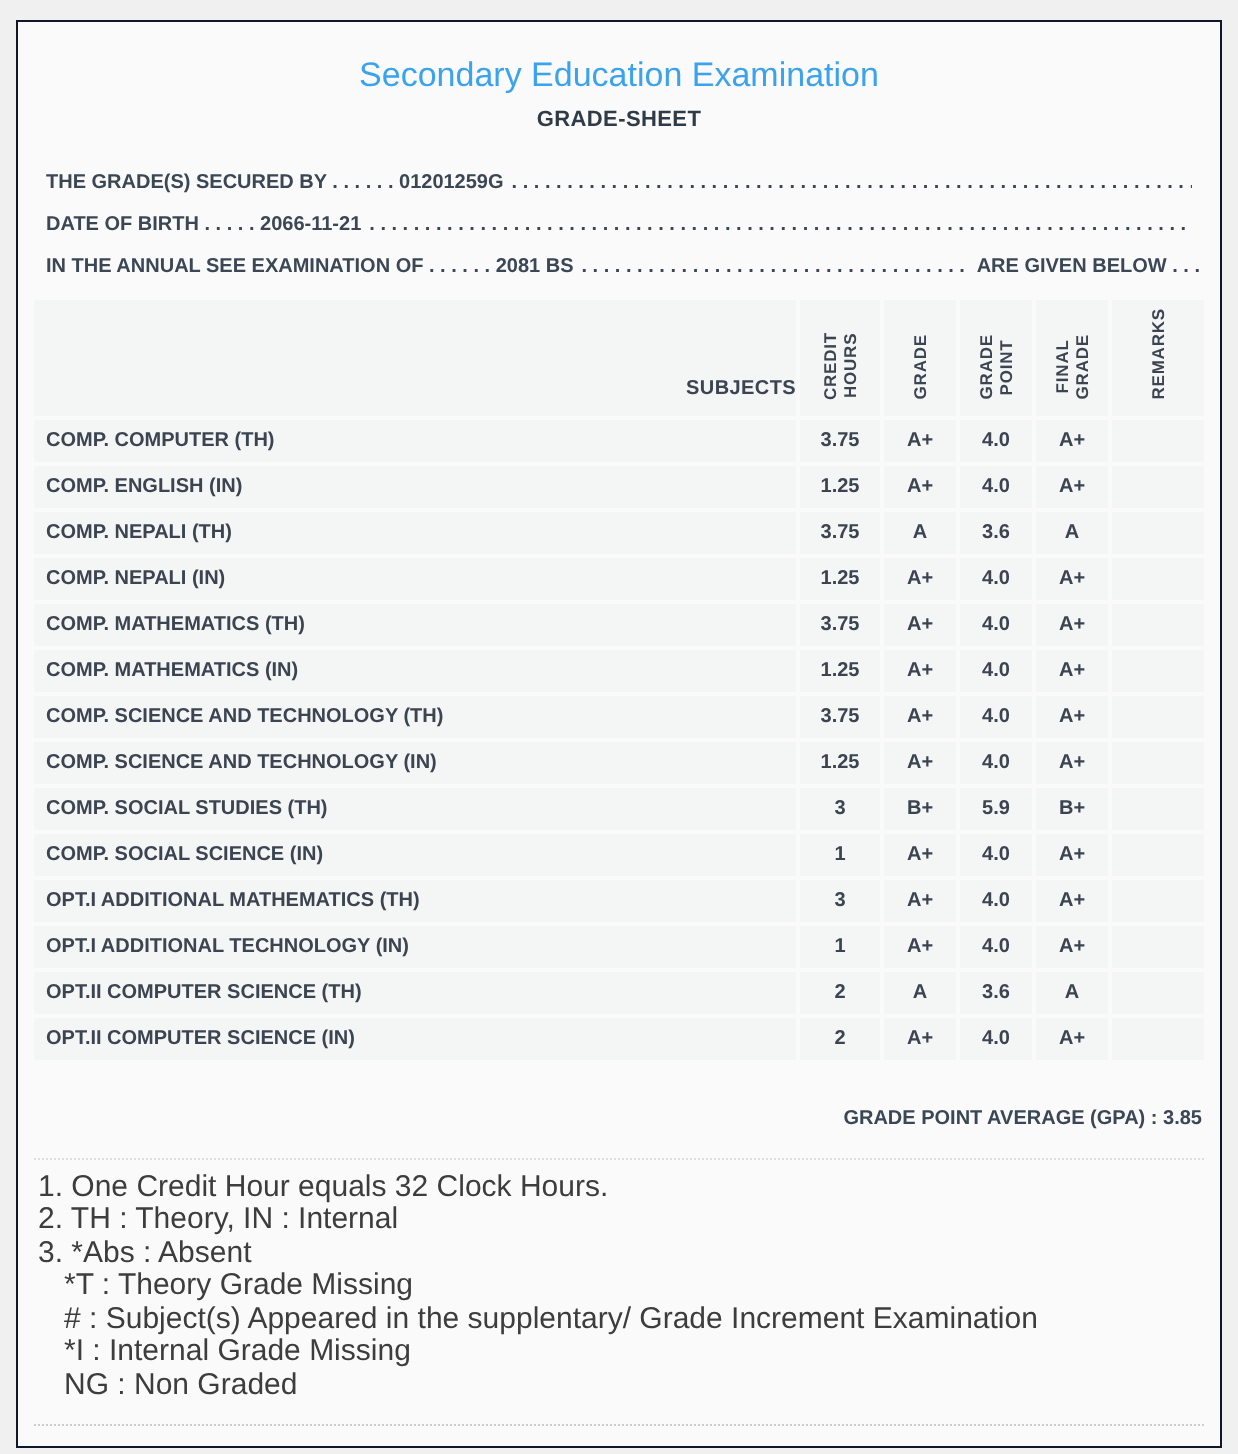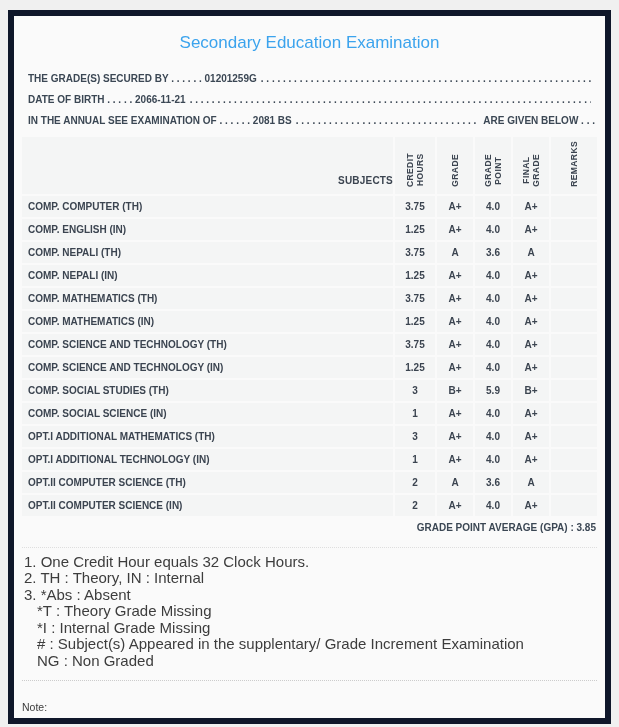--- a/index.html
+++ b/index.html
@@ -6,21 +6,21 @@
   html, body { width: 619px; height: 727px; overflow: hidden; }
   body {
     background: #f0f0f0;
     font-family: "Liberation Sans", sans-serif;
     color: #3b4450;
   }
   .page { width: 619px; height: 727px; padding: 10px 8px 3px 8px; }
   .sheet-panel {
     width: 603px; height: 714px;
     background: #fafafa;
-    border: 6px solid #0f172a;
+    border: 1px solid #0f172a;
     padding: 0 8px;
     overflow: hidden;
   }
   .title {
     margin-top: 17px;
     text-align: center;
     font-size: 17px;
     font-weight: 400;
     color: #3ba3ed;
   }
@@ -91,21 +91,21 @@
     writing-mode: vertical-rl;
     transform: rotate(180deg);
     white-space: pre-line;
     font-size: 8.5px;
     line-height: 10px;
     letter-spacing: 0.4px;
   }
   table.grades td { padding: 5px 4px 5px 6px; height: 21px; }
   table.grades td.num { text-align: center; padding: 5px 2px; }
   .gpa {
-    margin-top: 4px;
+    margin-top: 22px;
     text-align: right;
     font-size: 10px;
     font-weight: 700;
     color: #3b4754;
     padding-right: 1px;
   }
   .dotted-sep { border-top: 1px dotted #cccccc; }
   .sep-gpa { margin: 14px 0 6px 0; border-top-color: #dedede; }
   .sep-note { margin: 11px 0 5px 0; }
   .footnotes { margin-top: 5px; font-weight: 400; }
@@ -124,20 +124,21 @@
     font-weight: 400;
   }
 </style>
 </head>
 <body>
 
 <div class="page">
   <div class="sheet-panel">
 
     <h1 class="title">Secondary Education Examination</h1>
+    <h2 class="subtitle">GRADE-SHEET</h2>
 
     <div class="info-lines">
       <div class="info-line">
         <span>THE GRADE(S) SECURED BY . . . . . . 01201259G</span>
         <span class="dots">. . . . . . . . . . . . . . . . . . . . . . . . . . . . . . . . . . . . . . . . . . . . . . . . . . . . . . . . . . . . . . . . . . . . . . . . . . . . . . . . . . . . . . . . . . . . . . . . . . . .</span>
         <span class="suffix"></span>
       </div>
       <div class="info-line">
         <span>DATE OF BIRTH . . . . . 2066-11-21</span>
         <span class="dots">. . . . . . . . . . . . . . . . . . . . . . . . . . . . . . . . . . . . . . . . . . . . . . . . . . . . . . . . . . . . . . . . . . . . . . . . . . . . . . . . . . . . . . . . . . . . . . . . . . . .</span>
@@ -290,22 +291,22 @@
 
     <div class="gpa">GRADE POINT AVERAGE (GPA) : 3.85</div>
 
     <div class="dotted-sep sep-gpa"></div>
 
     <div class="footnotes">
         <div class="fn-line">1. One Credit Hour equals 32 Clock Hours.</div>
         <div class="fn-line">2. TH : Theory, IN : Internal</div>
         <div class="fn-line">3. *Abs : Absent</div>
         <div class="fn-line indent">*T : Theory Grade Missing</div>
+        <div class="fn-line indent"># : Subject(s) Appeared in the supplentary/ Grade Increment Examination</div>
         <div class="fn-line indent">*I : Internal Grade Missing</div>
-        <div class="fn-line indent"># : Subject(s) Appeared in the supplentary/ Grade Increment Examination</div>
         <div class="fn-line indent">NG : Non Graded</div>
       </div>
 
     <div class="dotted-sep sep-note"></div>
 
     <div class="note">
       <div class="note-label">Note:</div>
 
     </div>
 

